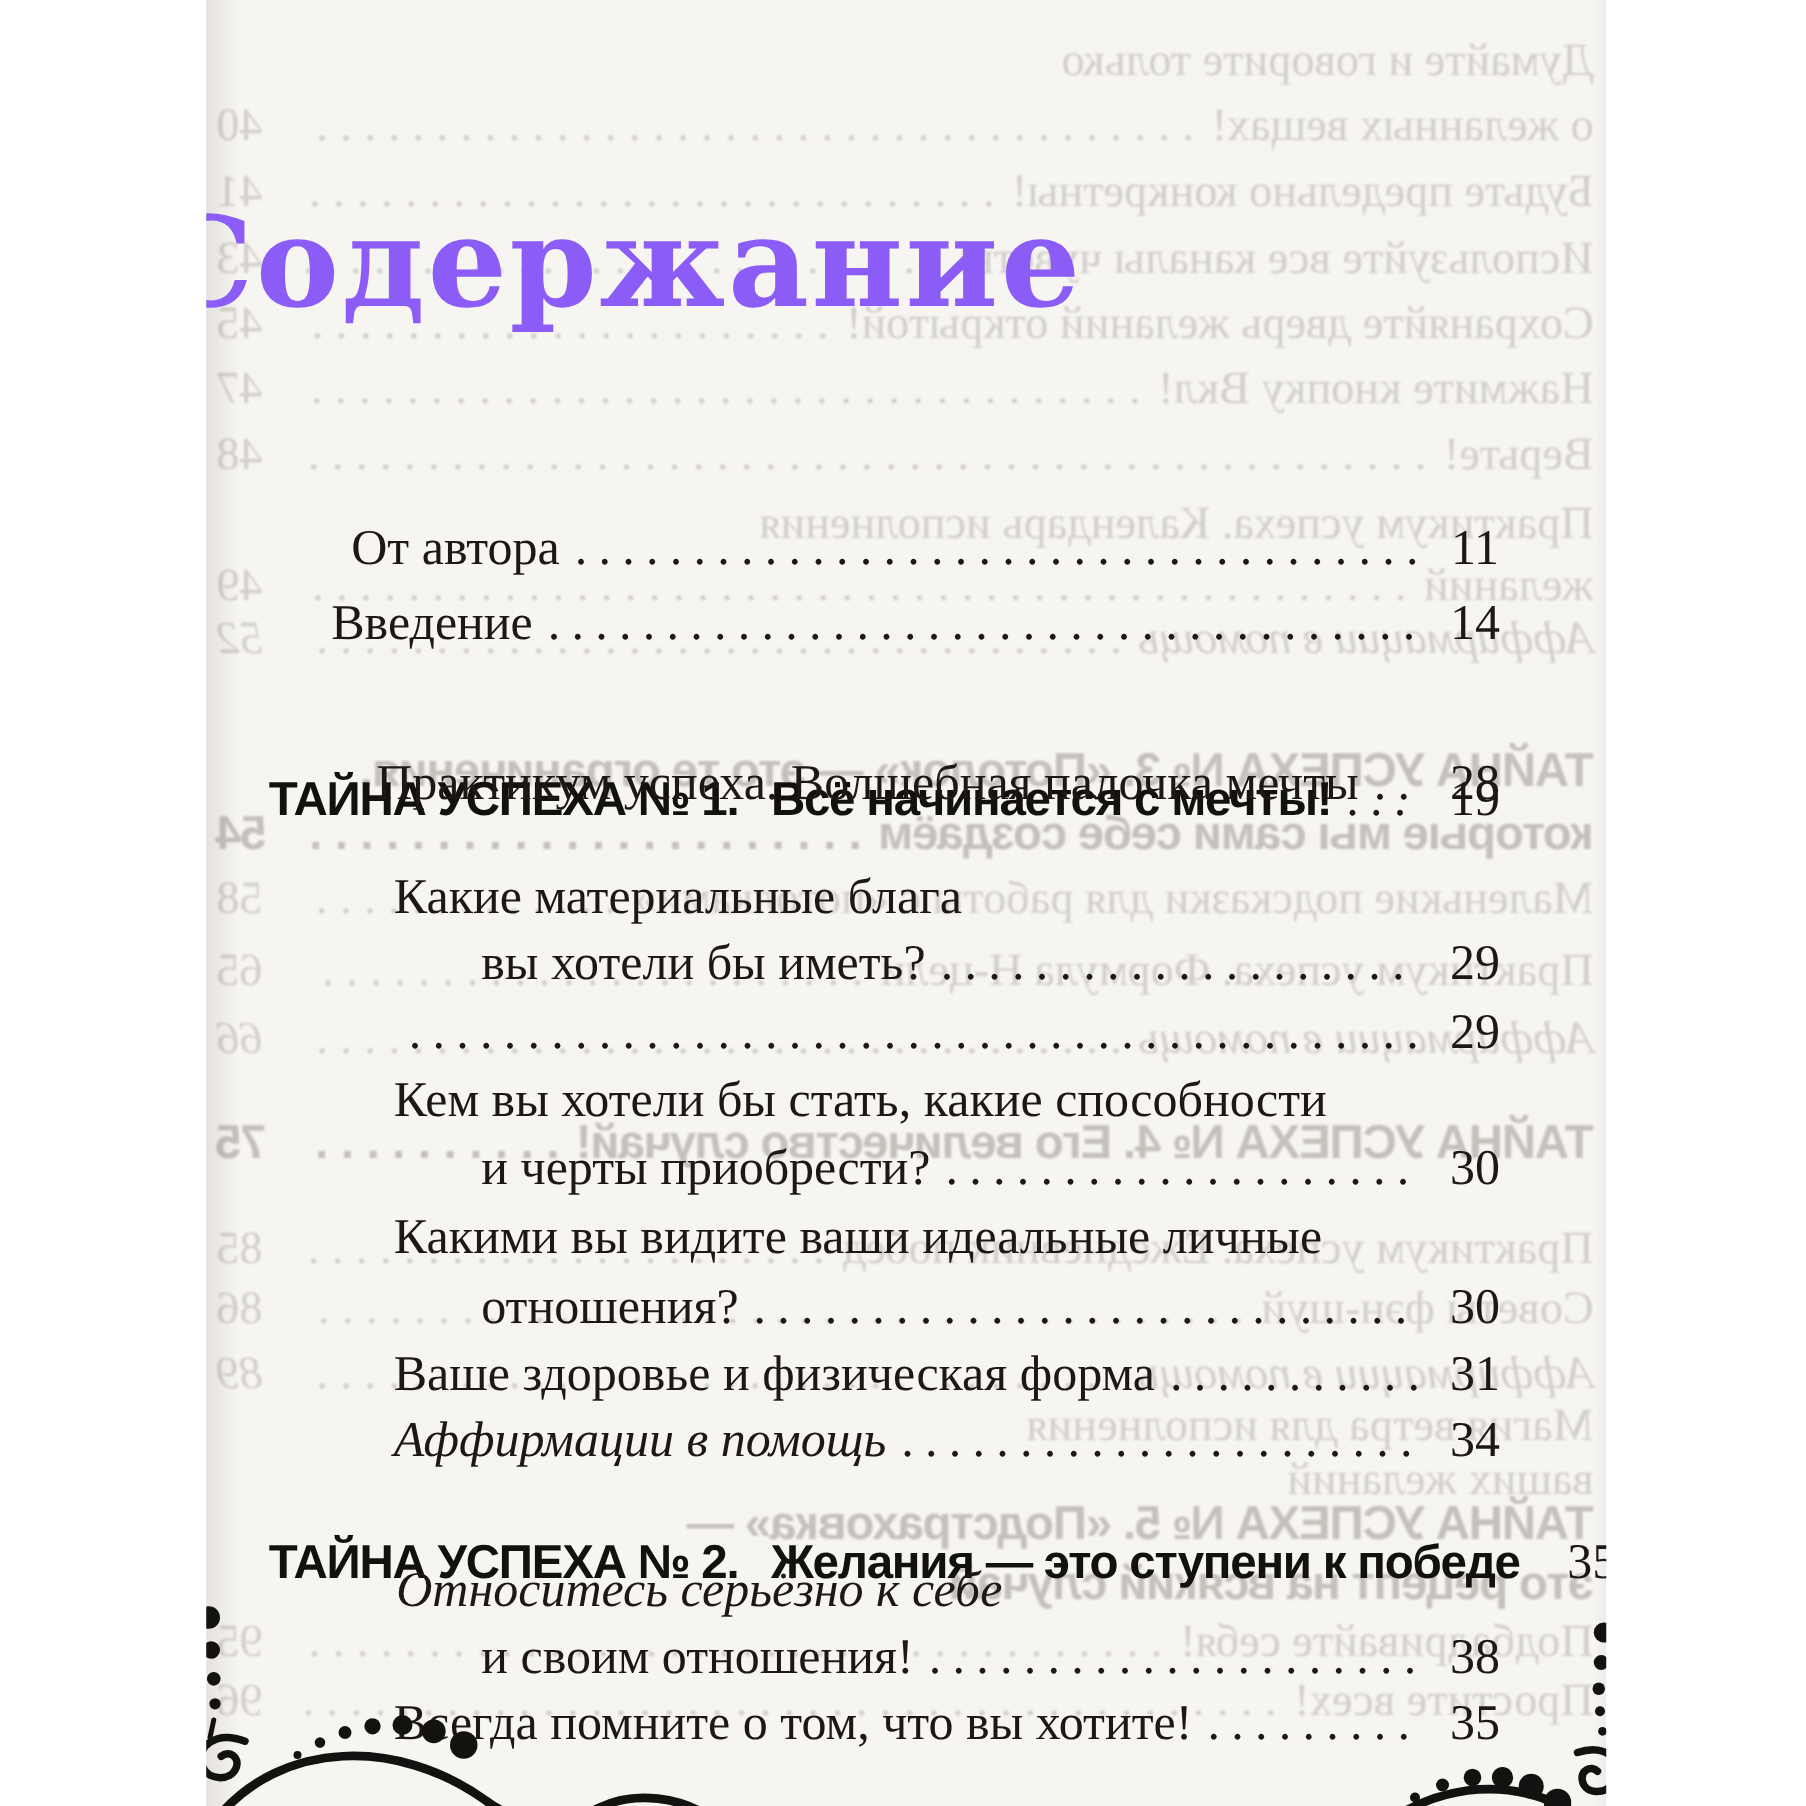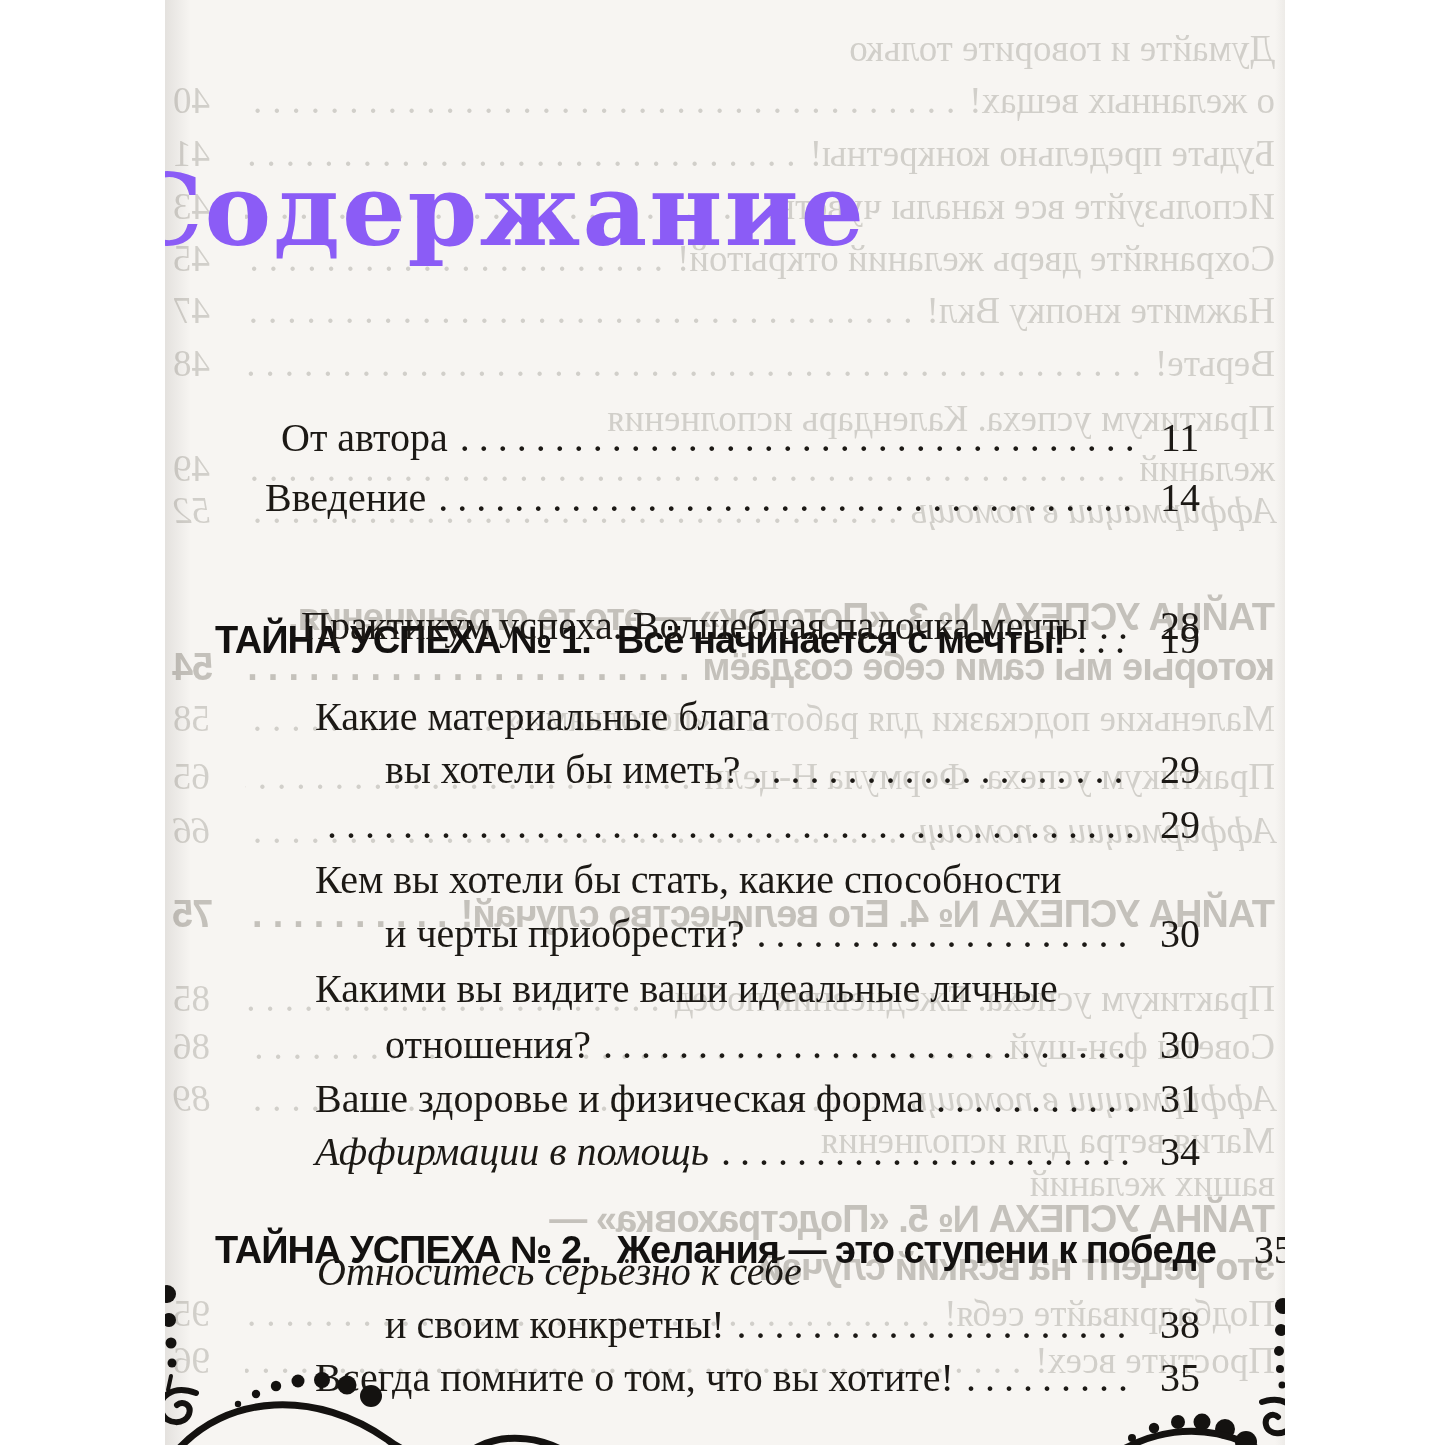--- a/index.html
+++ b/index.html
@@ -149,21 +149,21 @@
       <div class="row" style="top: 1190px; left: 50px;">
         <span class="chapter">ТАЙНА УСПЕХА № 2.</span>
         <span class="h-title">Желания — это ступени к победе</span>
         <span class="leader"></span>
         <span class="num">35</span>
       </div>
       <div class="row" style="top: 1250px; left: 152px; font-style: italic;">
         <span class="lbl">Относитесь серьёзно к себе</span>
       </div>
       <div class="row" style="top: 1303px; left: 220px;">
-        <span class="lbl">и своим конкретны!</span>
+        <span class="lbl">и своим отношения!</span>
         <span class="leader"></span>
         <span class="num">38</span>
       </div>
       <div class="row" style="top: 1356px; left: 150px;">
         <span class="lbl">Всегда помните о том, что вы хотите!</span>
         <span class="leader"></span>
         <span class="num">35</span>
       </div>
     </div>
   <div id="bleed-root">

